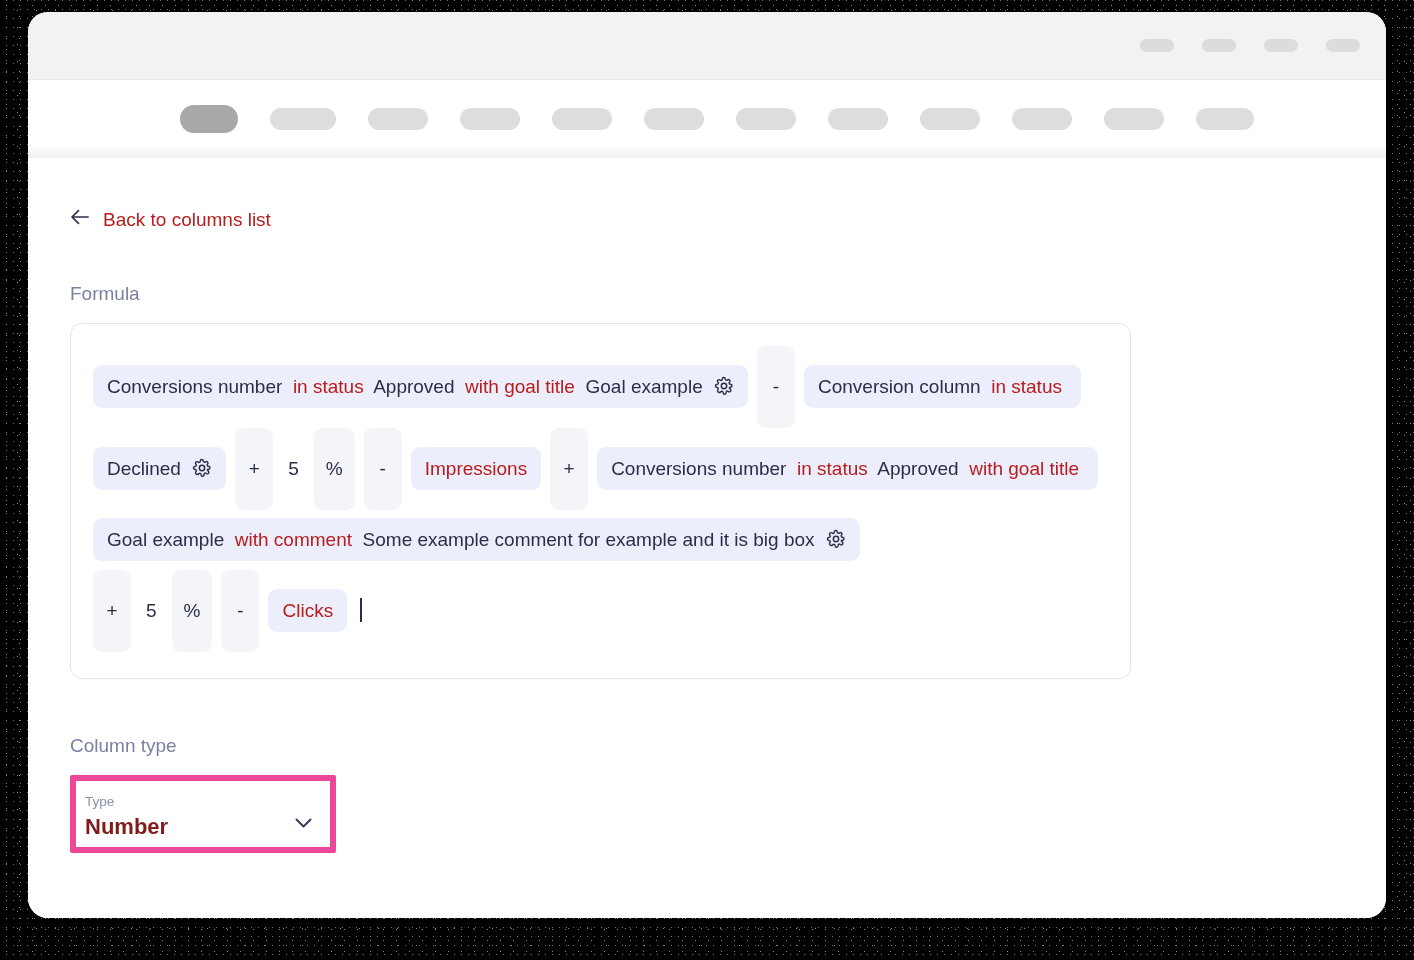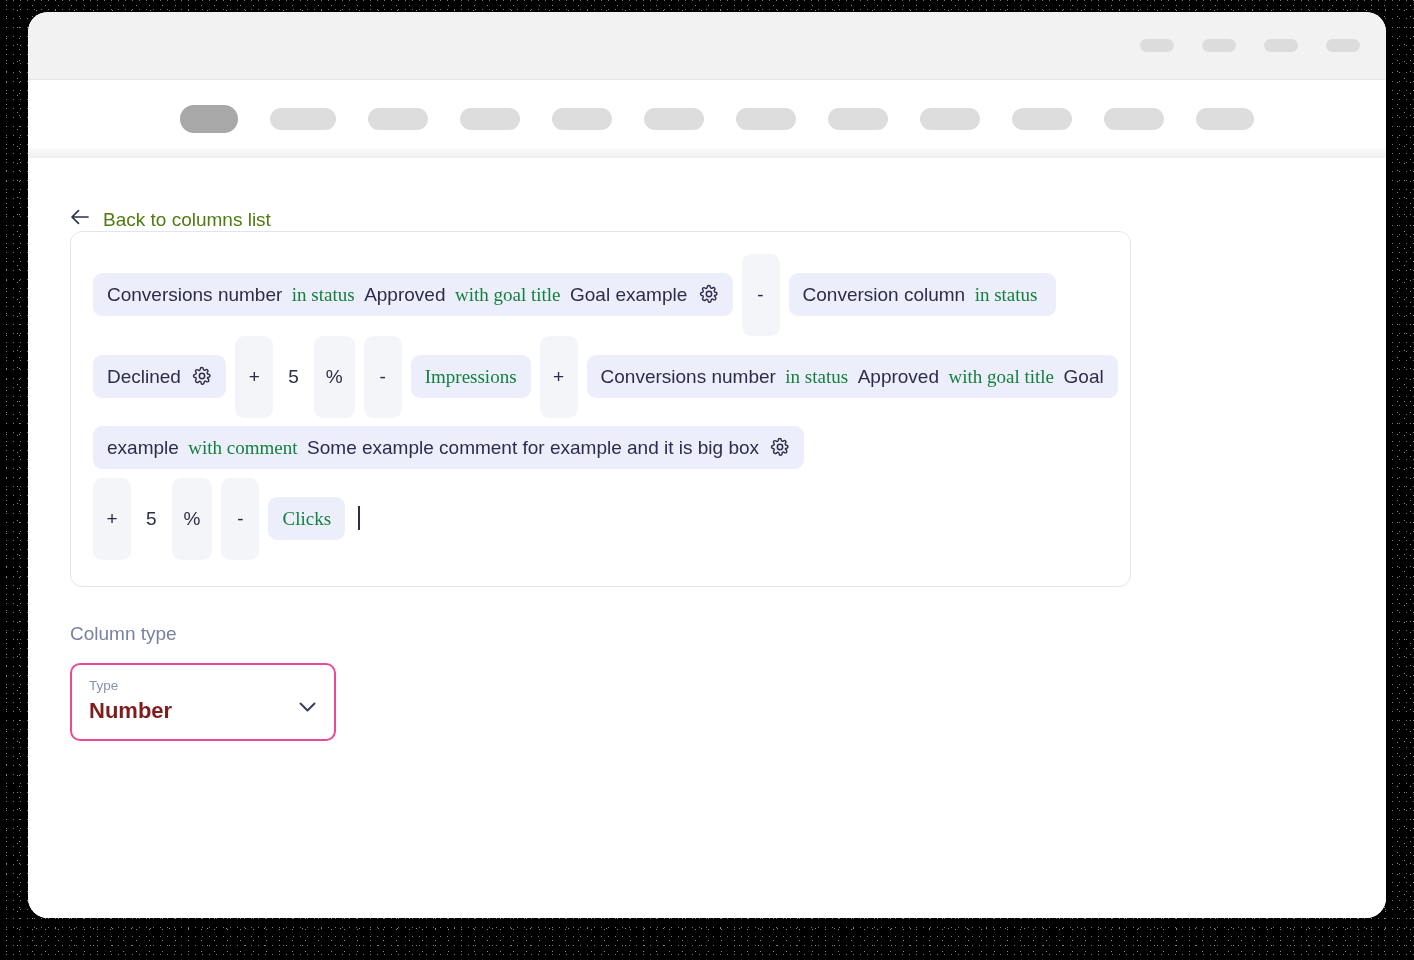--- a/index.html
+++ b/index.html
@@ -93,21 +93,21 @@
   .content {
     padding: 50px 0 0 42px;
     background: #ffffff;
     height: calc(100% - 146px);
   }
 
   .back-link {
     display: flex;
     align-items: center;
     gap: 13px;
-    color: #4d7c0f;
+    color: #b91c1c;
     font-size: 19px;
     cursor: pointer;
     width: fit-content;
   }
   .back-arrow { display: block; }
 
   .page-title {
     margin-top: 30px;
     font-size: 31px;
     font-weight: 700;
@@ -159,45 +159,45 @@
     text-align: center;
     padding: 11px 12px;
   }
   .token.plain {
     background: transparent;
     display: inline-block;
     padding: 11px 6px;
     margin-right: 9px;
   }
   .token.metric .b { font-weight: 400; }
-  .token.metric .n { font-weight: 400; color: #15803d; font-family: Liberation Serif, serif; }
+  .token.metric .n { font-weight: 400; color: #b91c1c; }
   .gear { margin-left: 6px; position: relative; top: 3px; }
   .caret {
     display: inline-block;
     width: 2px;
     height: 24px;
     background: #2b2e4a;
     vertical-align: middle;
     margin-left: 4px;
     position: relative;
     top: -1px;
   }
 
   .row-break { display: block; height: 0; }
 
   
-  .select-label { margin-top: 36px; }
+  .select-label { margin-top: 56px; }
 
   .select-field {
     margin-top: 16px;
     width: 266px;
     height: 78px;
-    border: 2px solid #ec4899;
-    border-radius: 10px;
-    padding: 13px 16px 0 17px;
+    border: 6px solid #ec4899;
+    border-radius: 2px;
+    padding: 13px 16px 0 9px;
     position: relative;
     cursor: pointer;
     background: #fff;
   }
   .select-floating {
     font-size: 13.5px;
     color: #8a90ab;
     margin-bottom: 5px;
   }
   .select-value {
@@ -247,20 +247,21 @@
     <div class="back-link">
       <span class="back-arrow">
         <svg width="20" height="18" viewBox="0 0 20 18" fill="none">
           <path d="M18 9H2M2 9L8.5 2.6M2 9L8.5 15.4" stroke="#2e3150" stroke-width="1.7" stroke-linecap="round" stroke-linejoin="round"></path>
         </svg>
       </span>
       <span>Back to columns list</span>
     </div>
 
 
+    <div class="section-label">Formula</div>
 
     <div class="formula-box">
       <div class="formula-flow" id="formula-flow"><span class="token metric"><span class="b">Conversions number</span><span class="n">&nbsp; </span><span class="n">in status</span><span class="n">&nbsp; </span><span class="b">Approved</span><span class="n">&nbsp; </span><span class="n">with goal title</span><span class="n">&nbsp; </span><span class="b">Goal example</span>&nbsp;<span class="gear"><svg width="20" height="20" viewBox="0 0 24 24" fill="none">
                 <path d="M12 15.2a3.2 3.2 0 100-6.4 3.2 3.2 0 000 6.4z" stroke="#2b2e4a" stroke-width="1.8"></path>
                 <path d="M19.3 14.3a1.5 1.5 0 00.3 1.65l.05.05a1.8 1.8 0 11-2.55 2.55l-.05-.05a1.5 1.5 0 00-1.65-.3 1.5 1.5 0 00-.9 1.37V20a1.8 1.8 0 11-3.6 0v-.08a1.5 1.5 0 00-.98-1.37 1.5 1.5 0 00-1.65.3l-.05.05A1.8 1.8 0 114.67 16.3l.05-.05a1.5 1.5 0 00.3-1.65 1.5 1.5 0 00-1.37-.9H3.6a1.8 1.8 0 110-3.6h.08a1.5 1.5 0 001.37-.98 1.5 1.5 0 00-.3-1.65l-.05-.05A1.8 1.8 0 117.25 4.87l.05.05a1.5 1.5 0 001.65.3h.07a1.5 1.5 0 00.9-1.37V3.6a1.8 1.8 0 113.6 0v.08a1.5 1.5 0 00.9 1.37 1.5 1.5 0 001.65-.3l.05-.05a1.8 1.8 0 112.55 2.55l-.05.05a1.5 1.5 0 00-.3 1.65v.07a1.5 1.5 0 001.37.9h.08a1.8 1.8 0 110 3.6h-.08a1.5 1.5 0 00-1.37.9z" stroke="#2b2e4a" stroke-width="1.7" stroke-linecap="round" stroke-linejoin="round"></path>
               </svg></span></span><span class="token op">-</span><span class="token metric"><span class="b">Conversion column</span><span class="n">&nbsp; </span><span class="n">in status</span><span class="n">&nbsp; </span><span class="b">Declined</span>&nbsp;<span class="gear"><svg width="20" height="20" viewBox="0 0 24 24" fill="none">
                 <path d="M12 15.2a3.2 3.2 0 100-6.4 3.2 3.2 0 000 6.4z" stroke="#2b2e4a" stroke-width="1.8"></path>
                 <path d="M19.3 14.3a1.5 1.5 0 00.3 1.65l.05.05a1.8 1.8 0 11-2.55 2.55l-.05-.05a1.5 1.5 0 00-1.65-.3 1.5 1.5 0 00-.9 1.37V20a1.8 1.8 0 11-3.6 0v-.08a1.5 1.5 0 00-.98-1.37 1.5 1.5 0 00-1.65.3l-.05.05A1.8 1.8 0 114.67 16.3l.05-.05a1.5 1.5 0 00.3-1.65 1.5 1.5 0 00-1.37-.9H3.6a1.8 1.8 0 110-3.6h.08a1.5 1.5 0 001.37-.98 1.5 1.5 0 00-.3-1.65l-.05-.05A1.8 1.8 0 117.25 4.87l.05.05a1.5 1.5 0 001.65.3h.07a1.5 1.5 0 00.9-1.37V3.6a1.8 1.8 0 113.6 0v.08a1.5 1.5 0 00.9 1.37 1.5 1.5 0 001.65-.3l.05-.05a1.8 1.8 0 112.55 2.55l-.05.05a1.5 1.5 0 00-.3 1.65v.07a1.5 1.5 0 001.37.9h.08a1.8 1.8 0 110 3.6h-.08a1.5 1.5 0 00-1.37.9z" stroke="#2b2e4a" stroke-width="1.7" stroke-linecap="round" stroke-linejoin="round"></path>
               </svg></span></span><span class="token op">+</span><span class="token plain">5</span><span class="token op">%</span><span class="token op">-</span><span class="token metric"><span class="n">Impressions</span></span><span class="token op">+</span><span class="token metric"><span class="b">Conversions number</span><span class="n">&nbsp; </span><span class="n">in status</span><span class="n">&nbsp; </span><span class="b">Approved</span><span class="n">&nbsp; </span><span class="n">with goal title</span><span class="n">&nbsp; </span><span class="b">Goal example</span><span class="n">&nbsp; </span><span class="n">with comment</span><span class="n">&nbsp; </span><span class="b">Some example comment for example and it is big box</span>&nbsp;<span class="gear"><svg width="20" height="20" viewBox="0 0 24 24" fill="none">
                 <path d="M12 15.2a3.2 3.2 0 100-6.4 3.2 3.2 0 000 6.4z" stroke="#2b2e4a" stroke-width="1.8"></path>

